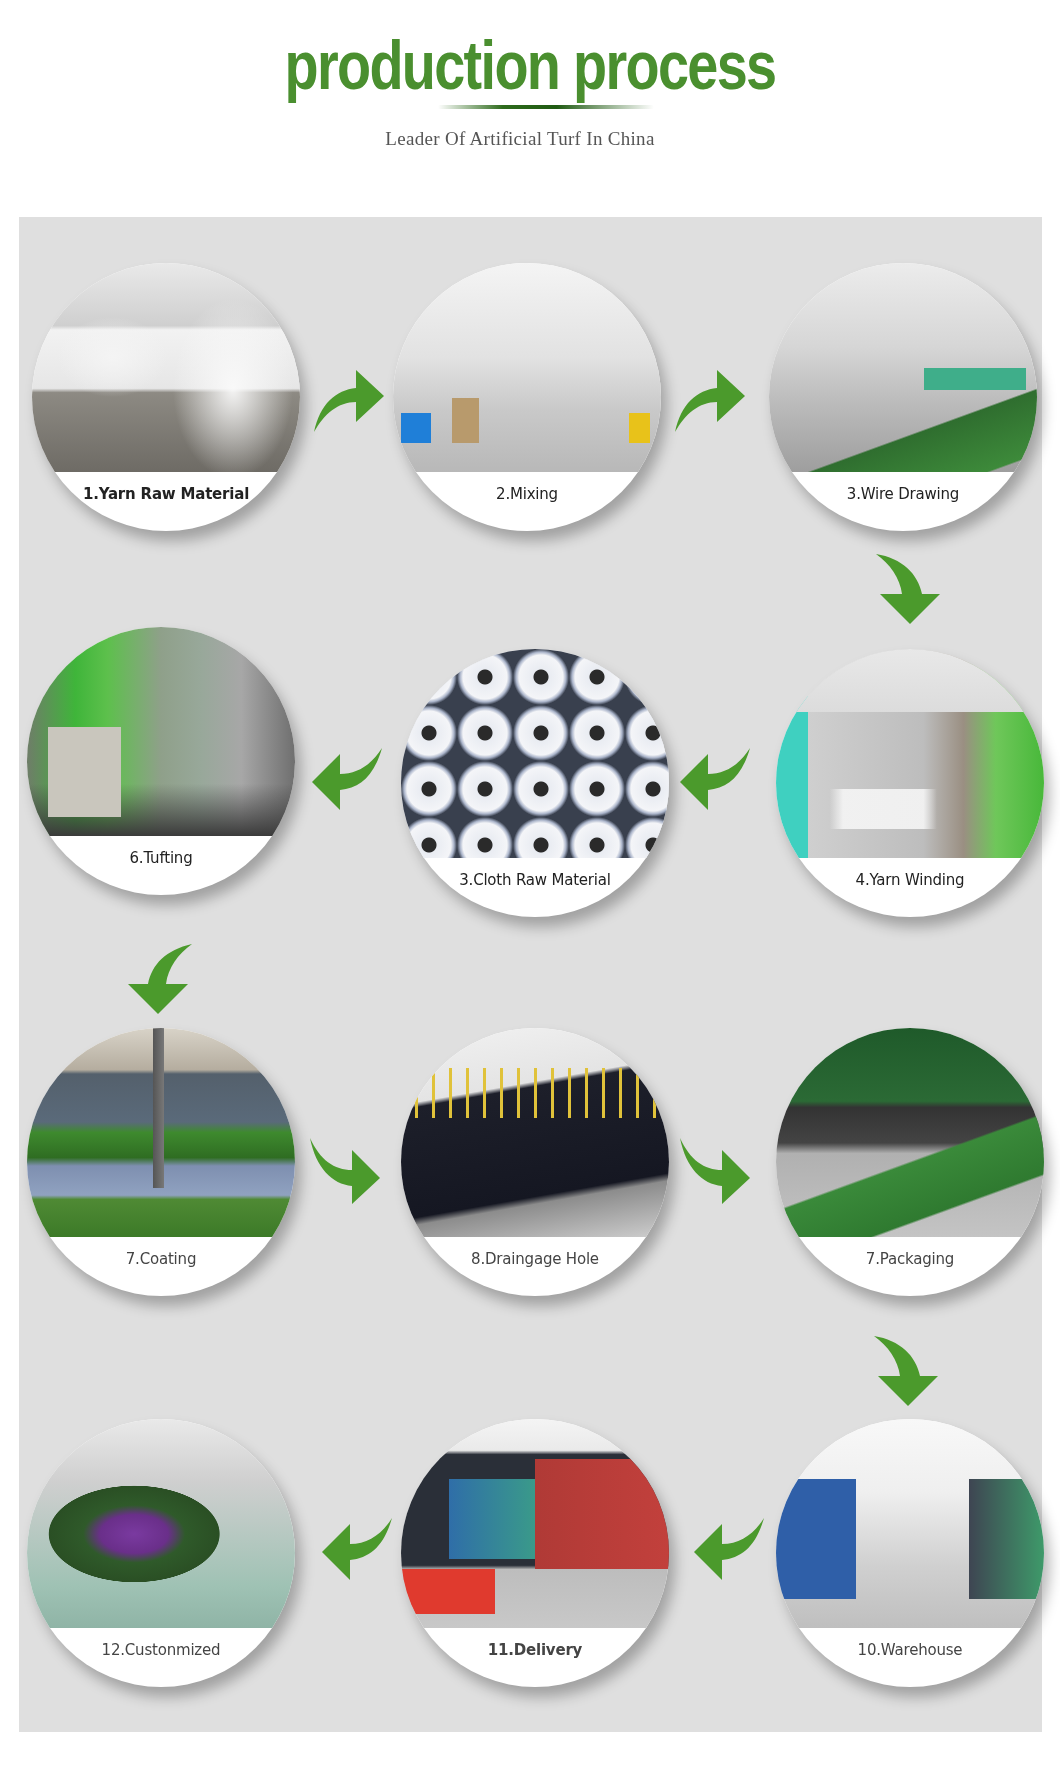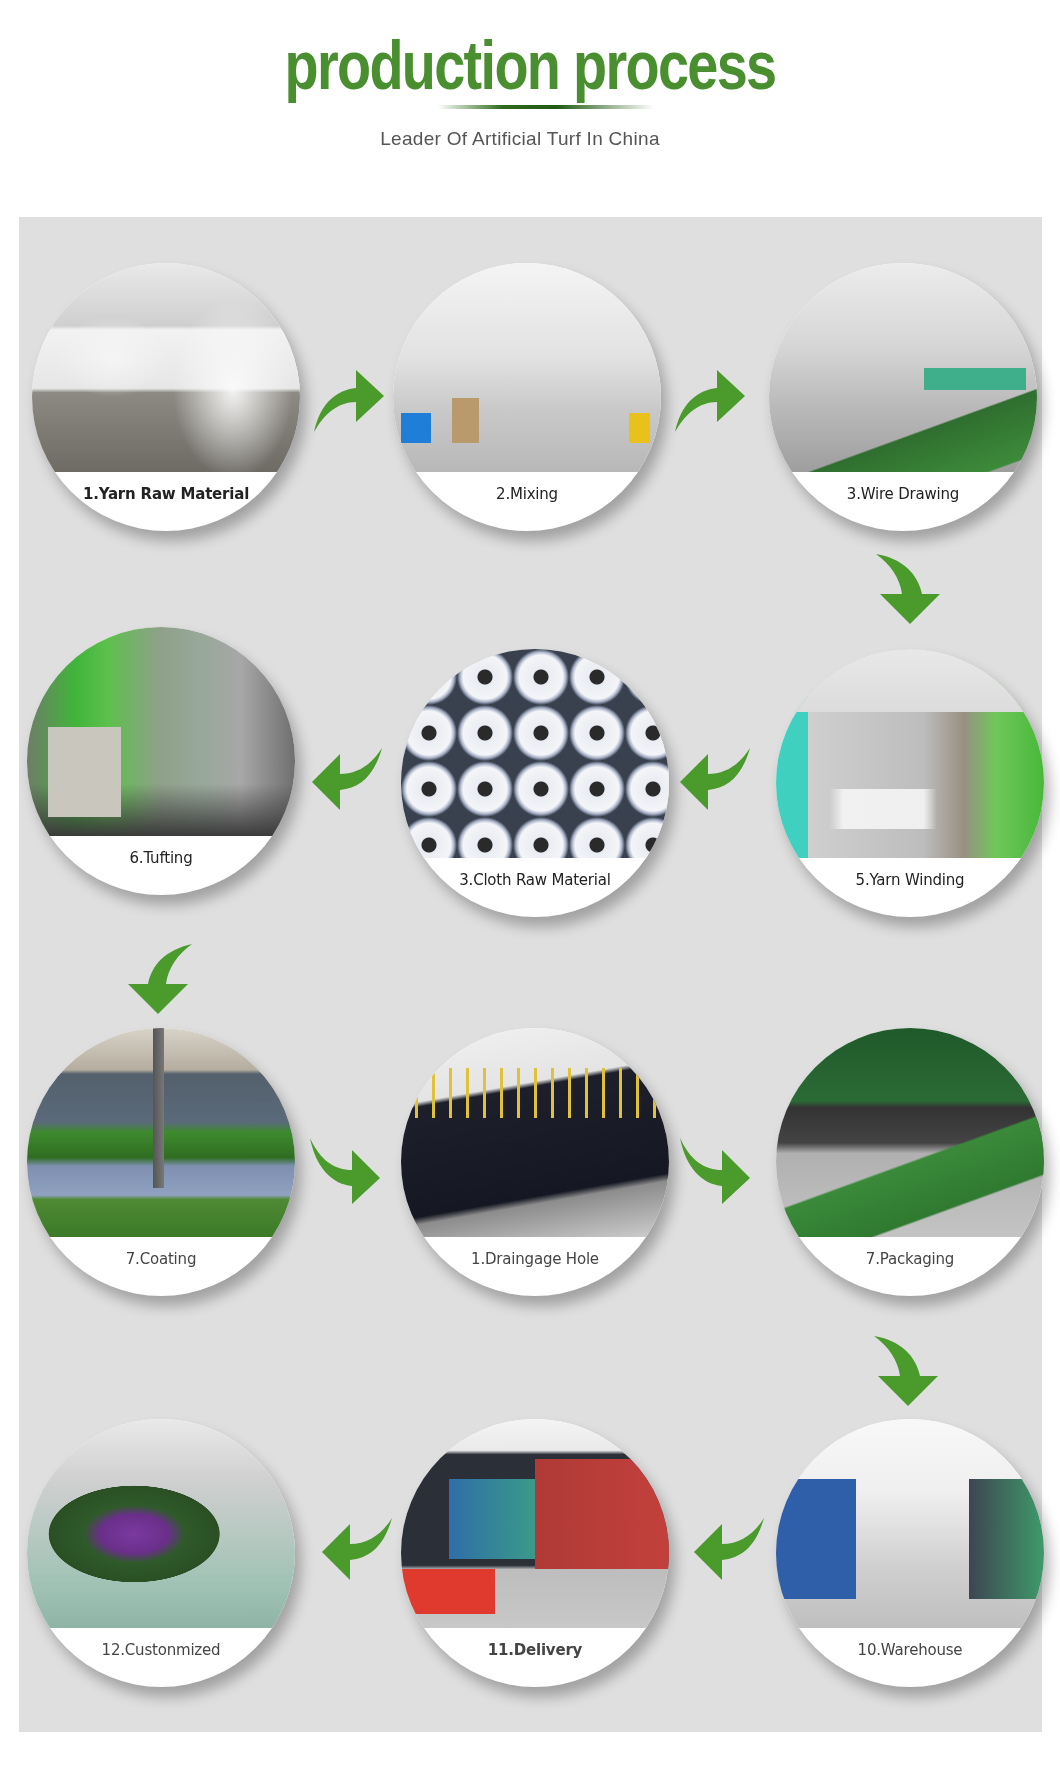--- a/index.html
+++ b/index.html
@@ -3,21 +3,21 @@
 <meta charset="utf-8">
 <style>
   html, body { margin:0; padding:0; background:#ffffff; }
   body { width:1060px; height:1785px; position:relative; overflow:hidden; font-family:"Liberation Sans", sans-serif; }
   .title { position:absolute; left:0; width:1060px; top:26px; text-align:center; color:#4a8f2f;
     font-family:"Liberation Sans", sans-serif; font-weight:bold; font-size:68px; letter-spacing:-2px;
     transform:scaleX(0.82); transform-origin:center; line-height:78px; }
   .underline { position:absolute; left:438px; top:105px; width:216px; height:4px; border-radius:2px;
     background:linear-gradient(90deg, rgba(30,100,20,0) 0%, #2e6b1c 30%, #1f5a12 55%, rgba(30,100,20,0) 100%); }
   .subtitle { position:absolute; left:0; width:1040px; top:128px; text-align:center; color:#555;
-    font-family:Liberation Sans, sans-serif; font-weight:300; font-size:19px; letter-spacing:0.3px; }
+    font-family:Liberation Serif, serif; font-weight:300; font-size:19px; letter-spacing:0.3px; }
   .panel { position:absolute; left:19px; top:217px; width:1023px; height:1515px; background:#dfdfdf; }
   .step { position:absolute; width:268px; height:268px; border-radius:50%; overflow:hidden; background:#fff;
     box-shadow: 6px 10px 14px rgba(0,0,0,0.28); }
   .photo { position:absolute; left:0; top:0; width:100%; height:209px; }
   .label { position:absolute; left:0; width:100%; top:222px; text-align:center; font-family:"DejaVu Sans", sans-serif;
     font-size:15px; color:#222; letter-spacing:-0.2px; }
   .label.light { color:#444; }
   .arrow { position:absolute; width:76px; height:76px; }
   .arrow svg { width:100%; height:100%; display:block; }
 </style>
@@ -55,21 +55,21 @@
         linear-gradient(160deg, rgba(0,0,0,0) 55%, #2f6e2f 56%, #3d8a3a 90%, rgba(0,0,0,0) 91%) 0 120px/100% 89px no-repeat;"></div>
   <div class="label">3.Wire Drawing</div>
 </div>
 
 <div class="step" style="left:776px; top:649px;">
   <div class="photo" style="background:
         linear-gradient(90deg, #3fd0c0 0%, #3fd0c0 12%, #cfcfcf 12%, #bdbdbd 55%, #9a8f82 70%, #6fc75a 82%, #48b83a 100%);"></div>
   <div class="photo" style="background:
         linear-gradient(180deg, #e8e8e8 0%, #dcdcdc 30%, rgba(0,0,0,0) 30%) ,
         linear-gradient(90deg, rgba(0,0,0,0) 20%, rgba(245,245,245,0.9) 25%, rgba(245,245,245,0.9) 55%, rgba(0,0,0,0) 60%) 0 140px/100% 40px no-repeat;"></div>
-  <div class="label">5.Yarn Winding</div>
+  <div class="label">4.Yarn Winding</div>
 </div>
 
 <div class="step" style="left:401px; top:649px;">
   <div class="photo" style="background-color:#d9dce2;
         background-image:
           radial-gradient(circle at 50% 50%, #2a2a2a 0, #2a2a2a 7px, #e9ecf2 8px, #f4f5f8 22px, #a9b3c9 25px, #39404e 28px);
         background-size:56px 56px;"></div>
   <div class="label">3.Cloth Raw Material</div>
 </div>
 
@@ -86,21 +86,21 @@
   <div class="photo" style="background:
         linear-gradient(180deg, #d8d3c8 0%, #b5ad9f 20%, #54606c 22%, #5a6a7a 45%, #3e8a2e 50%, #2f6d22 62%, #7e8fb0 66%, #90a2c0 80%, #4f8a34 82%, #3c7a28 100%);"></div>
   <div class="photo" style="background: linear-gradient(90deg, rgba(0,0,0,0) 47%, #555 47%, #777 51%, rgba(0,0,0,0) 51%) 0 0/100% 160px no-repeat;"></div>
   <div class="label light">7.Coating</div>
 </div>
 
 <div class="step" style="left:401px; top:1028px;">
   <div class="photo" style="background:
         linear-gradient(170deg, #f2f2f2 0%, #e4e4e4 30%, #1d1f2a 32%, #151722 75%, #8c8c8c 78%, #cfcfcf 100%);"></div>
   <div class="photo" style="background: repeating-linear-gradient(90deg, rgba(0,0,0,0) 0, rgba(0,0,0,0) 14px, #e0c23a 14px, #e0c23a 17px) 0 40px/100% 50px no-repeat;"></div>
-  <div class="label light">1.Draingage Hole</div>
+  <div class="label light">8.Draingage Hole</div>
 </div>
 
 <div class="step" style="left:776px; top:1028px;">
   <div class="photo" style="background:
         linear-gradient(180deg, #1f5a2a 0%, #2b6a35 35%, #333 38%, #444 55%, #b0b0b0 60%, #c4c4c4 100%);"></div>
   <div class="photo" style="background: linear-gradient(160deg, rgba(0,0,0,0) 45%, #3a8a3a 46%, #2f7a30 72%, rgba(0,0,0,0) 73%) 0 80px/100% 129px no-repeat;"></div>
   <div class="label light">7.Packaging</div>
 </div>
 
 <div class="step" style="left:776px; top:1419px;">

